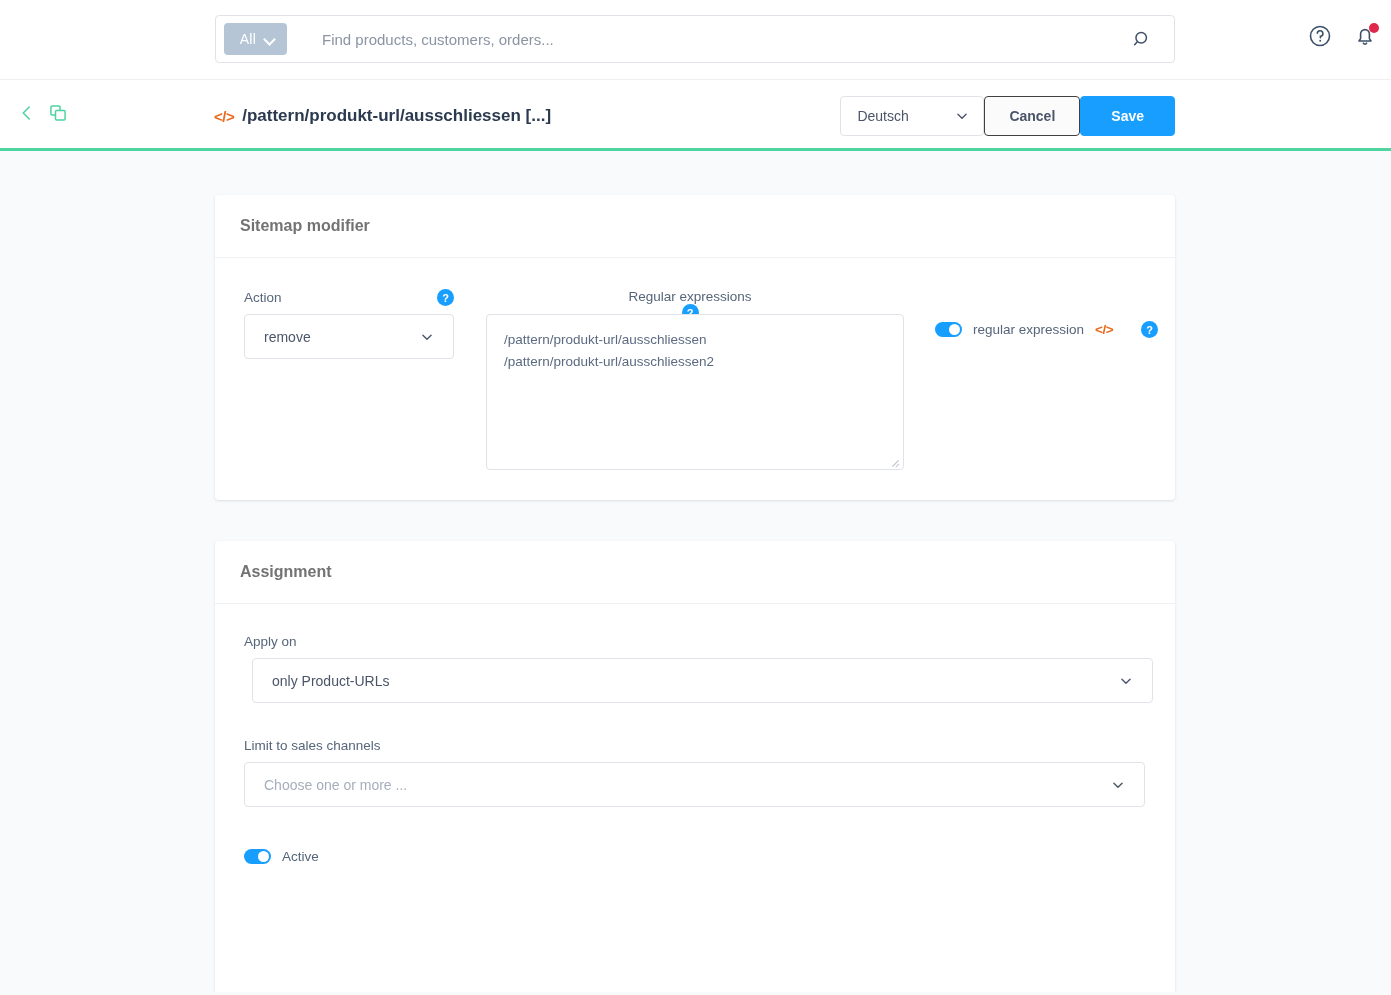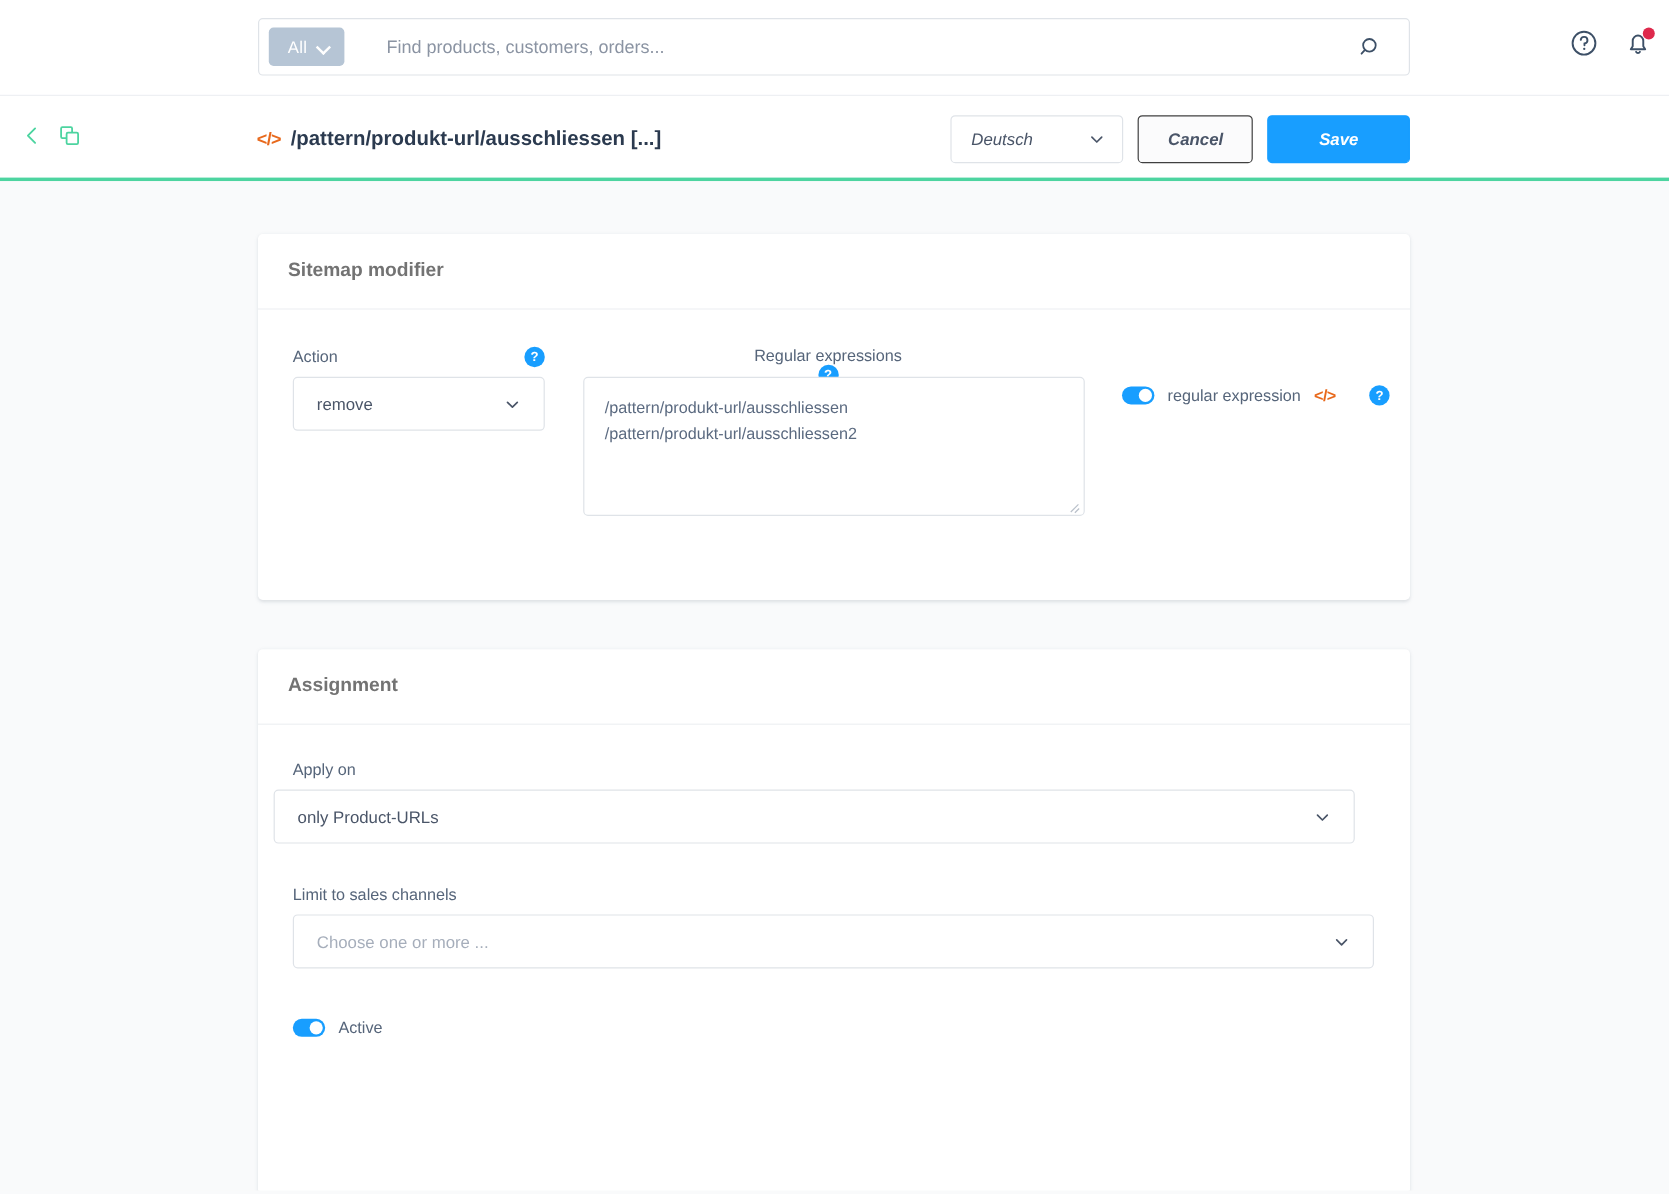--- a/index.html
+++ b/index.html
@@ -145,22 +145,21 @@
     font-weight: 700;
   }
 
   .sb-right {
     position: absolute;
     right: 216px;
     top: 0;
     height: 72px;
     display: flex;
     align-items: center;
-    gap: 12px;
-    font-style: italic;
+    gap: 0;
   }
 
   .lang-select {
     width: 144px;
     height: 40px;
     border: 1px solid #dfe3e8;
     border-radius: 4px;
     background: #fff;
     display: flex;
     align-items: center;
@@ -184,21 +183,21 @@
     background: #fbfbfc;
     color: #4a5568;
     padding: 0 24px;
     font-family: "Liberation Sans", sans-serif;
     text-align: center;
   }
   .btn-primary {
     background: #189eff;
     border-color: #189eff;
     color: #ffffff;
-    padding: 0 42px;
+    padding: 0 30px;
   }
 
   
   .content {
     position: relative;
     width: 100%;
     height: 841px;
     background: #f9fafb;
     overflow: hidden;
   }
@@ -406,21 +405,21 @@
         <span>remove</span>
         <svg width="14" height="14" viewBox="0 0 24 24" fill="none" stroke="#4a5568" stroke-width="2.4" stroke-linecap="round" stroke-linejoin="round">
           <polyline points="5,9 12,16 19,9"></polyline>
         </svg>
       </div>
 
       <div style="position:absolute;left:266px;top:31px;width:418px;display:flex;align-items:center;justify-content:space-between;flex-direction:column;">
         <span class="field-label">Regular expressions</span>
         <span class="help-ico">?</span>
       </div>
-      <div class="ta-box" style="position:absolute;left:271px;top:56px;width:418px;height:116px;">
+      <div class="ta-box" style="position:absolute;left:271px;top:56px;width:418px;height:156px;">
         <div>/pattern/produkt-url/ausschliessen</div>
         <div>/pattern/produkt-url/ausschliessen2</div>
         <span class="ta-handle"></span>
       </div>
 
       <div class="toggle-row" style="position:absolute;left:720px;top:63px;">
         <span class="toggle">
           <span class="knob"></span>
         </span>
         <span class="toggle-label">regular expression</span>
@@ -431,21 +430,21 @@
     </div>
   </div>
 
   <div class="card" style="top:390px;height:546px;">
     <div class="card-header">
       <span class="card-title">Assignment</span>
     </div>
     <div class="card-body">
 
       <div class="field-label" style="position:absolute;left:29px;top:30px;">Apply on</div>
-      <div class="select-box" style="position:absolute;left:13px;top:54px;width:901px;">
+      <div class="select-box" style="position:absolute;left:37px;top:54px;width:901px;">
         <span>only Product-URLs</span>
         <svg width="14" height="14" viewBox="0 0 24 24" fill="none" stroke="#4a5568" stroke-width="2.4" stroke-linecap="round" stroke-linejoin="round">
           <polyline points="5,9 12,16 19,9"></polyline>
         </svg>
       </div>
 
       <div class="field-label" style="position:absolute;left:29px;top:134px;">Limit to sales channels</div>
       <div class="select-box placeholder-val" style="position:absolute;left:29px;top:158px;width:901px;">
         <span>Choose one or more ...</span>
         <svg width="14" height="14" viewBox="0 0 24 24" fill="none" stroke="#4a5568" stroke-width="2.4" stroke-linecap="round" stroke-linejoin="round">

